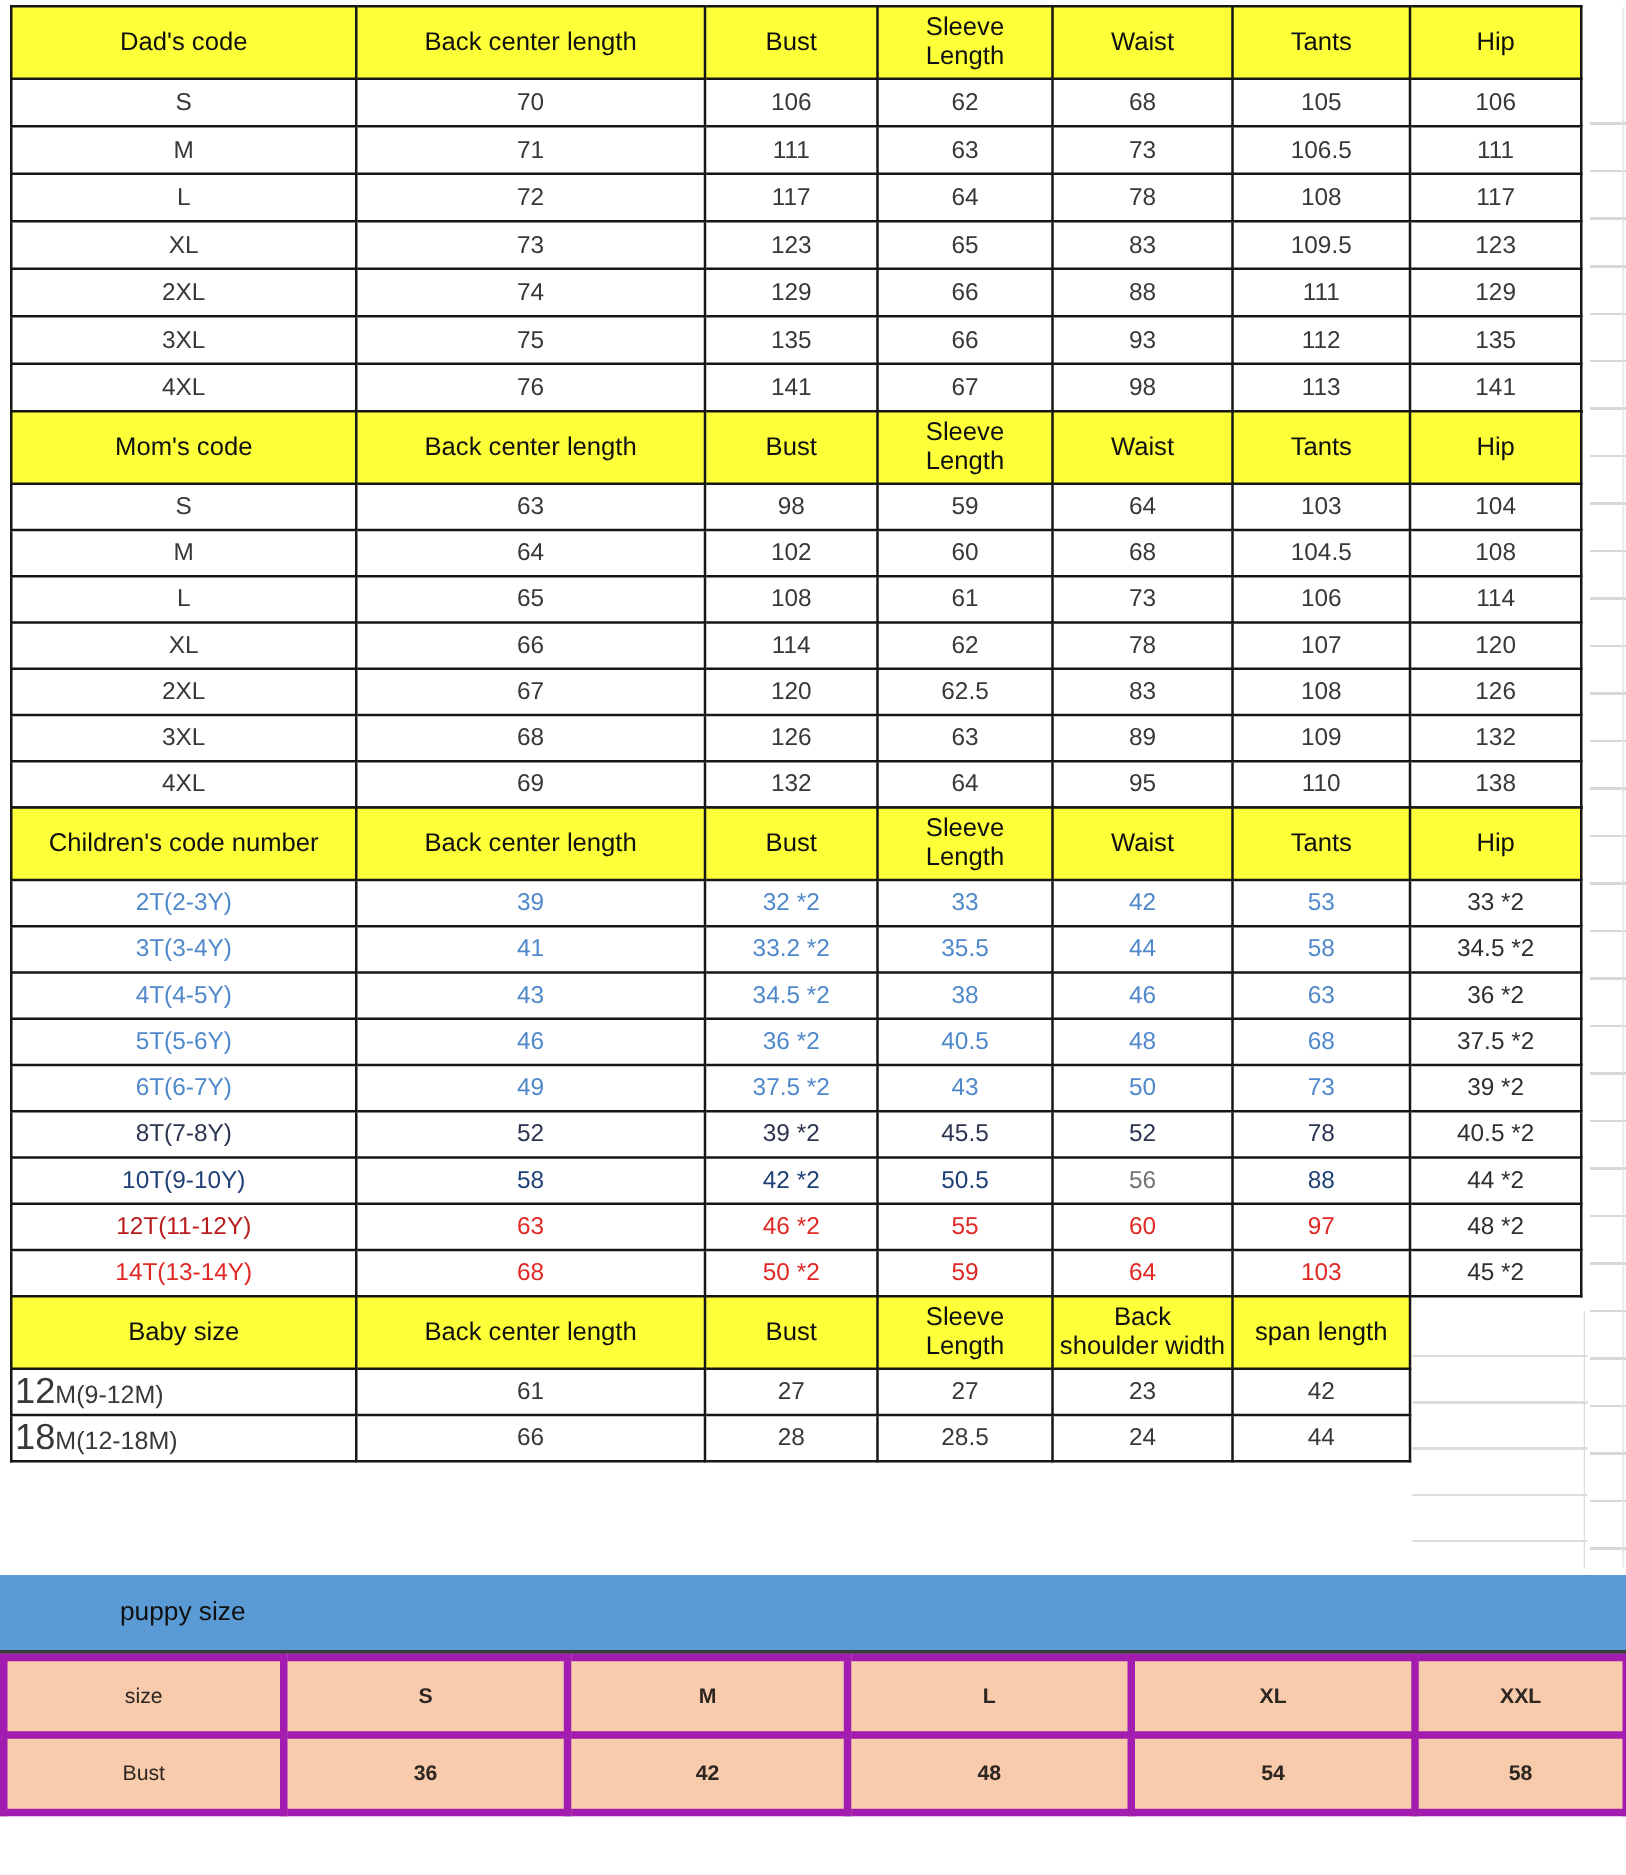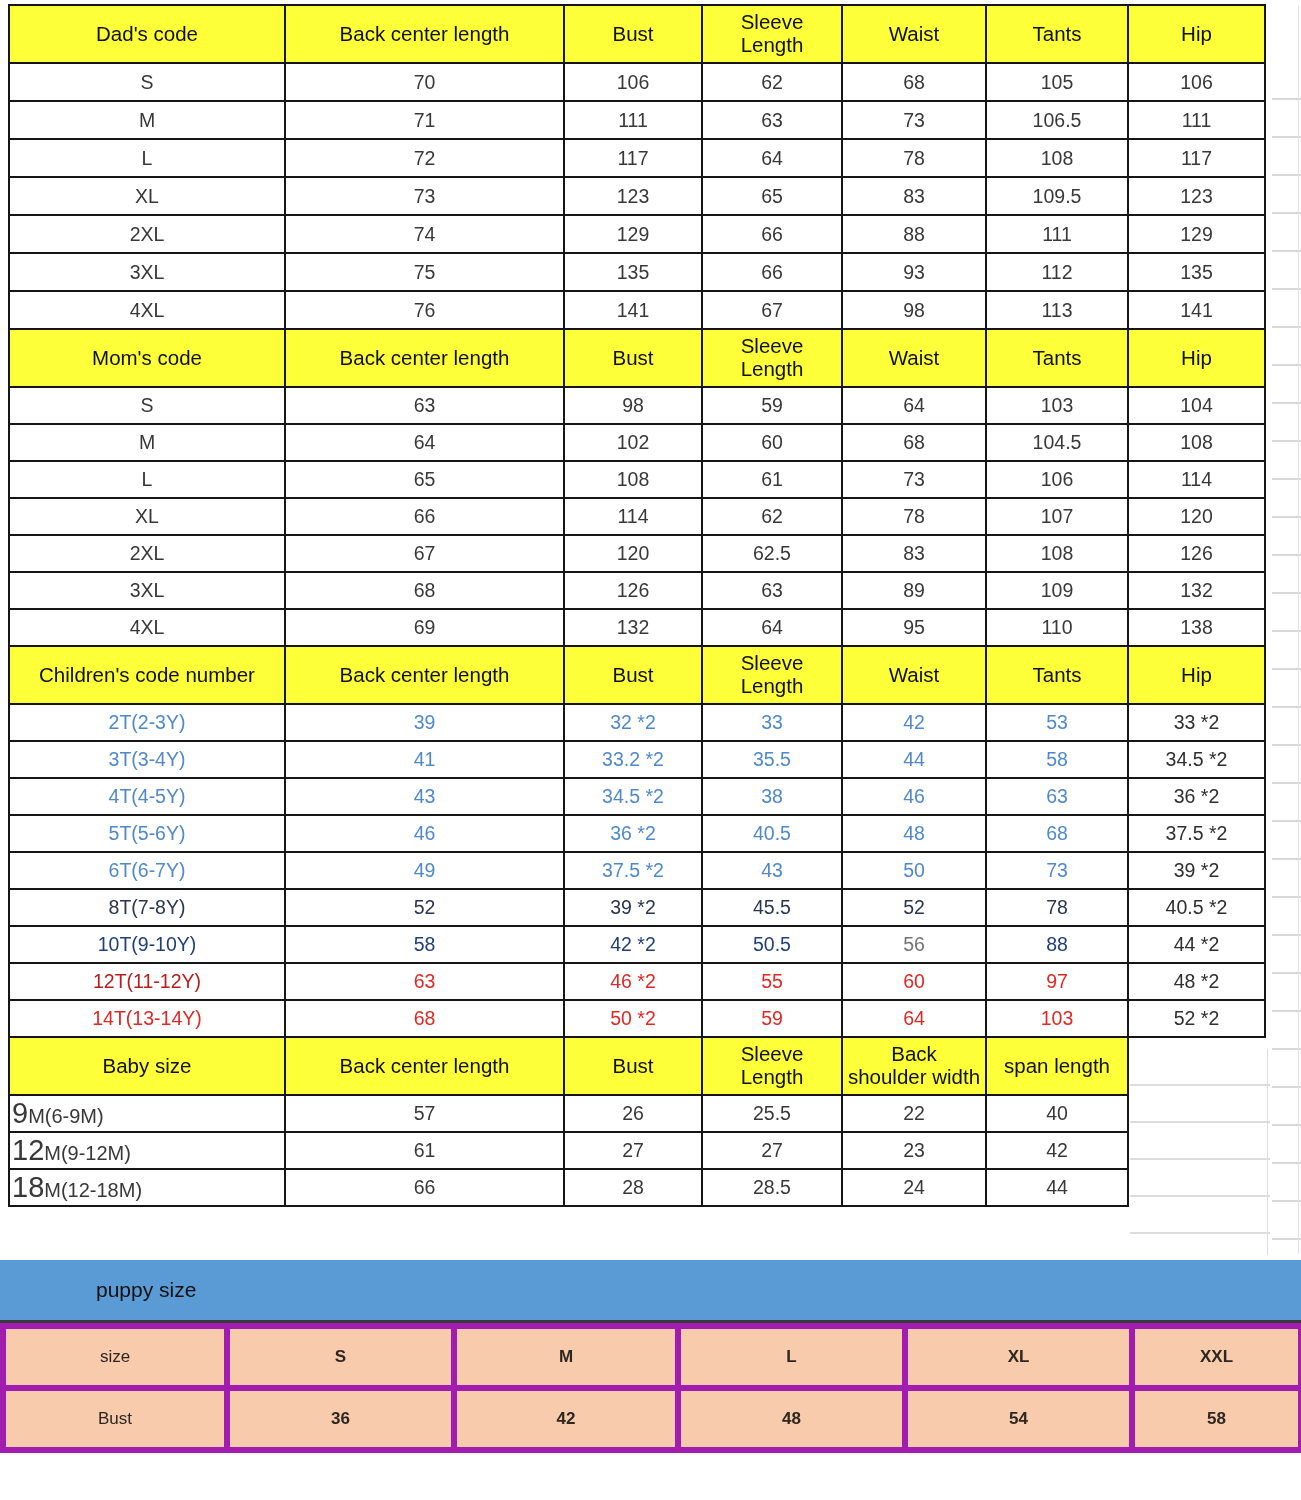--- a/index.html
+++ b/index.html
@@ -337,21 +337,21 @@
             <td style="color: rgb(224, 40, 36);">97</td>
             <td style="color: rgb(47, 47, 47);">48 *2</td>
           </tr>
           <tr>
             <td style="color: rgb(224, 40, 36);">14T(13-14Y)</td>
             <td style="color: rgb(224, 40, 36);">68</td>
             <td style="color: rgb(224, 40, 36);">50 *2</td>
             <td style="color: rgb(224, 40, 36);">59</td>
             <td style="color: rgb(224, 40, 36);">64</td>
             <td style="color: rgb(224, 40, 36);">103</td>
-            <td style="color: rgb(47, 47, 47);">52 *2</td>
+            <td style="color: rgb(47, 47, 47);">45 *2</td>
           </tr>
         </tbody>
       </table>
     <table class="sz baby">
         <colgroup>
           <col style="width: 276px;">
           <col style="width: 279px;">
           <col style="width: 138px;">
           <col style="width: 140px;">
           <col style="width: 144px;">
@@ -363,28 +363,20 @@
             <th>Back center length</th>
             <th>Bust</th>
             <th>Sleeve
 Length</th>
             <th>Back
 shoulder width</th>
             <th>span length</th>
           </tr>
         </thead>
         <tbody>
-          <tr>
-            <td class="left"><span class="big">9</span><span class="rest">M(6-9M)</span></td>
-            <td>57</td>
-            <td>26</td>
-            <td>25.5</td>
-            <td>22</td>
-            <td>40</td>
-          </tr>
           <tr>
             <td class="left"><span class="big">12</span><span class="rest">M(9-12M)</span></td>
             <td>61</td>
             <td>27</td>
             <td>27</td>
             <td>23</td>
             <td>42</td>
           </tr>
           <tr>
             <td class="left"><span class="big">18</span><span class="rest">M(12-18M)</span></td>

